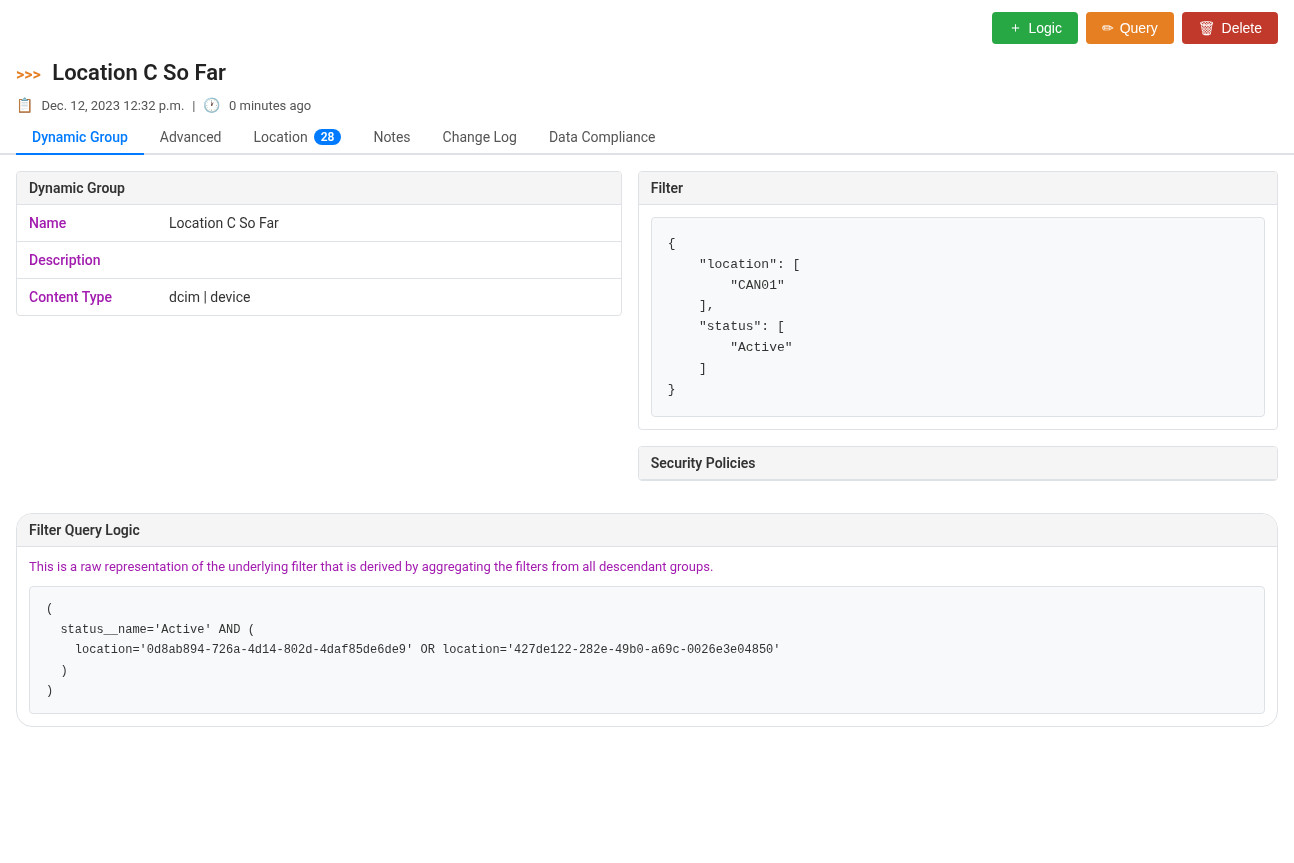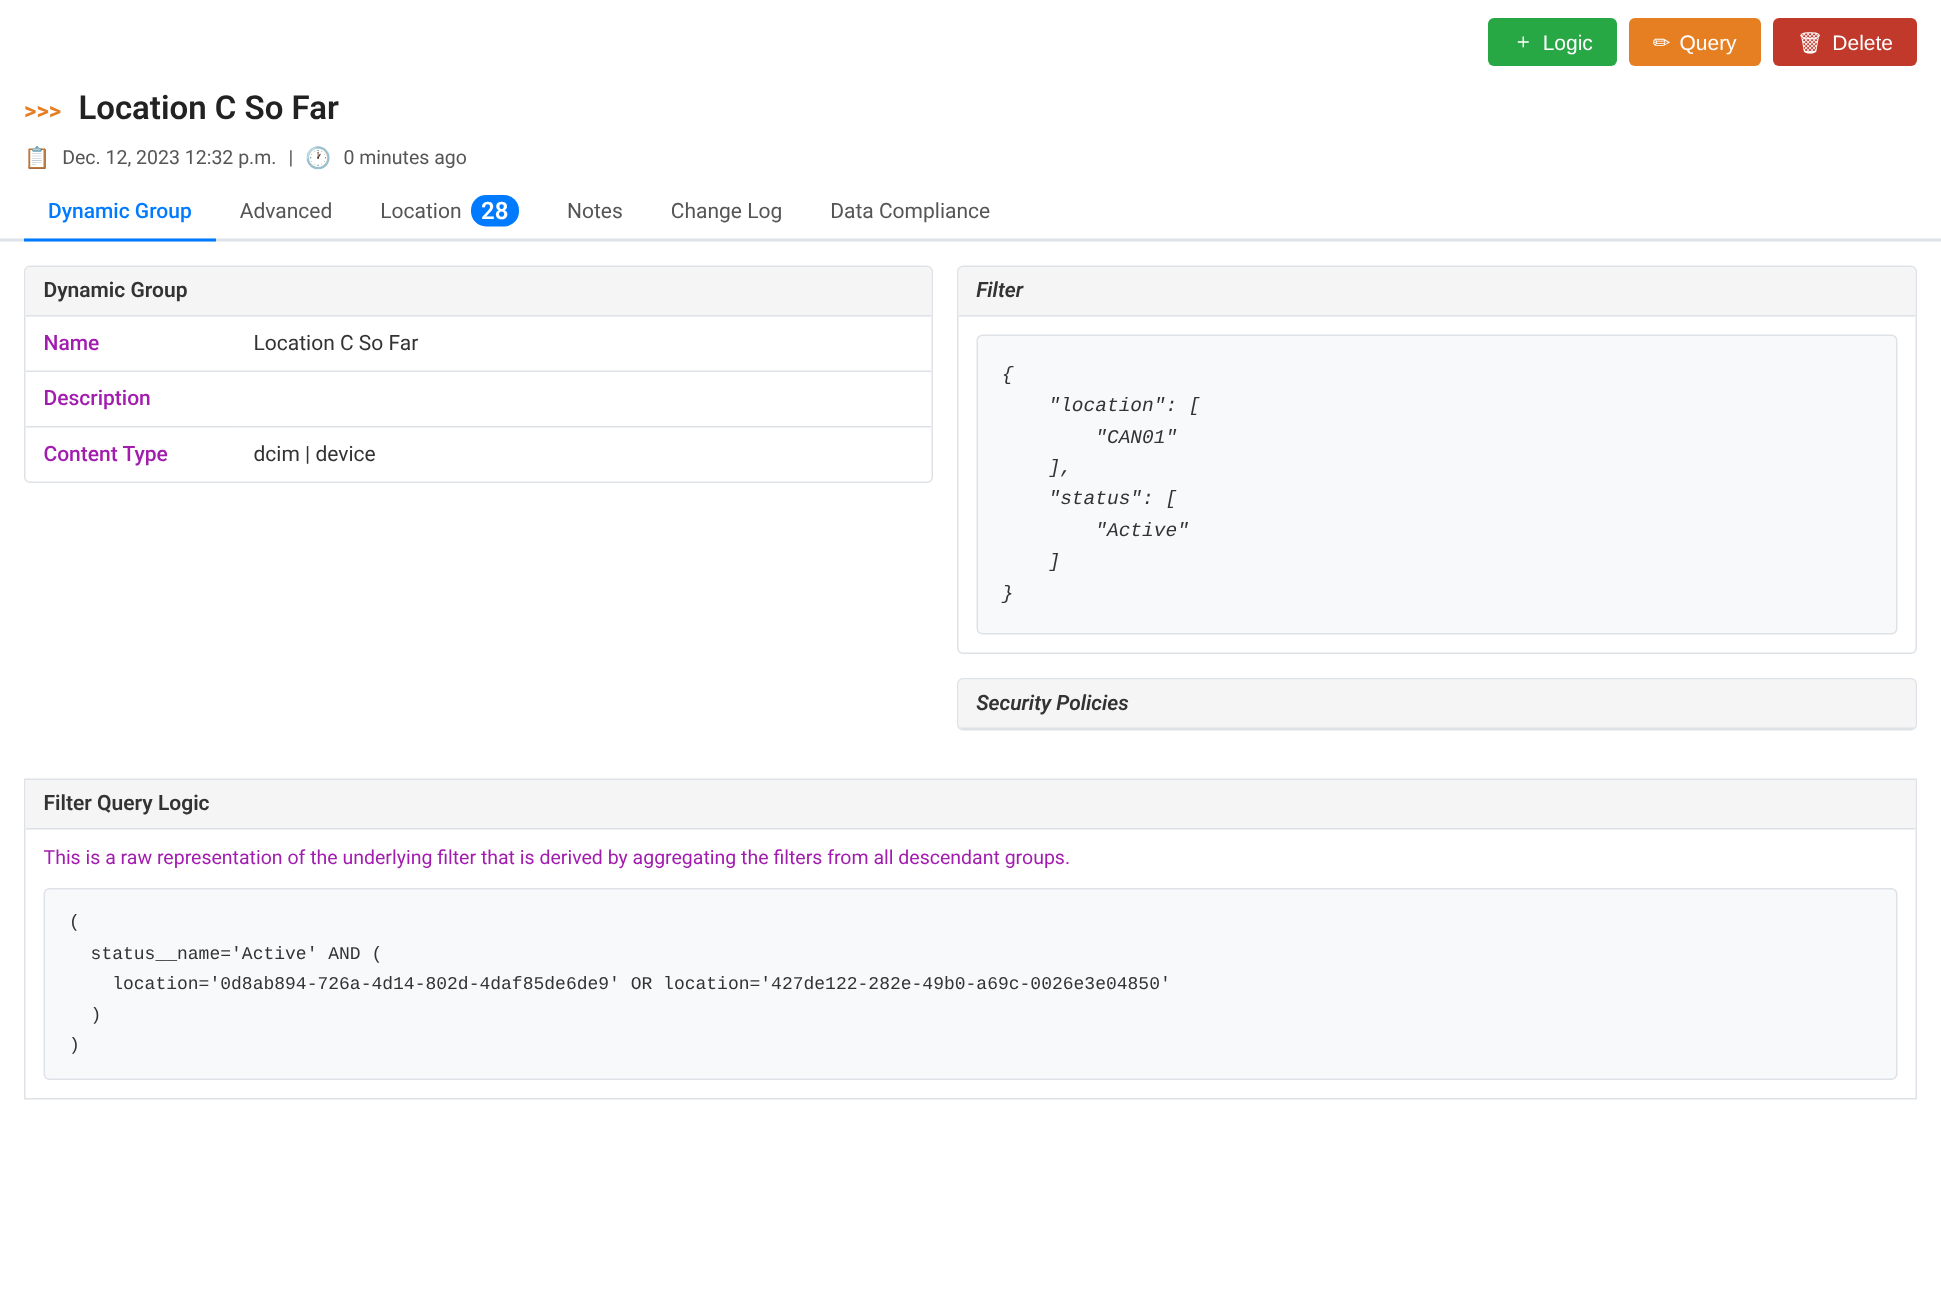--- a/index.html
+++ b/index.html
@@ -83,42 +83,41 @@
     }
     .tab.active {
       color: #007bff;
       border-bottom: 2px solid #007bff;
       font-weight: 500;
     }
     .badge {
       background: #007bff;
       color: #fff;
       border-radius: 10px;
-      font-size: 16px;
+      font-size: 12px;
       padding: 1px 7px;
       font-weight: 600;
     }
 
     
     .main-content {
       padding: 16px;
     }
 
     
     .two-col {
       display: flex;
       gap: 16px;
       margin-bottom: 16px;
     }
     .col-left {
       flex: 0 0 48%;
     }
     .col-right {
       flex: 1;
-      font-style: italic;
     }
 
     
     .card {
       border: 1px solid #dee2e6;
       border-radius: 4px;
       overflow: hidden;
       margin-bottom: 16px;
     }
     .card-header {
@@ -166,21 +165,21 @@
     }
 
     
     .card-body {
       padding: 10px 12px;
     }
 
     
     .full-width-card {
       border: 1px solid #dee2e6;
-      border-radius: 0;
+      border-radius: 16px;
       overflow: hidden;
     }
     .query-description {
       padding: 12px;
       color: #a21caf;
       font-size: 13px;
     }
     .query-code {
       background: #f8f9fa;
       border: 1px solid #dee2e6;

